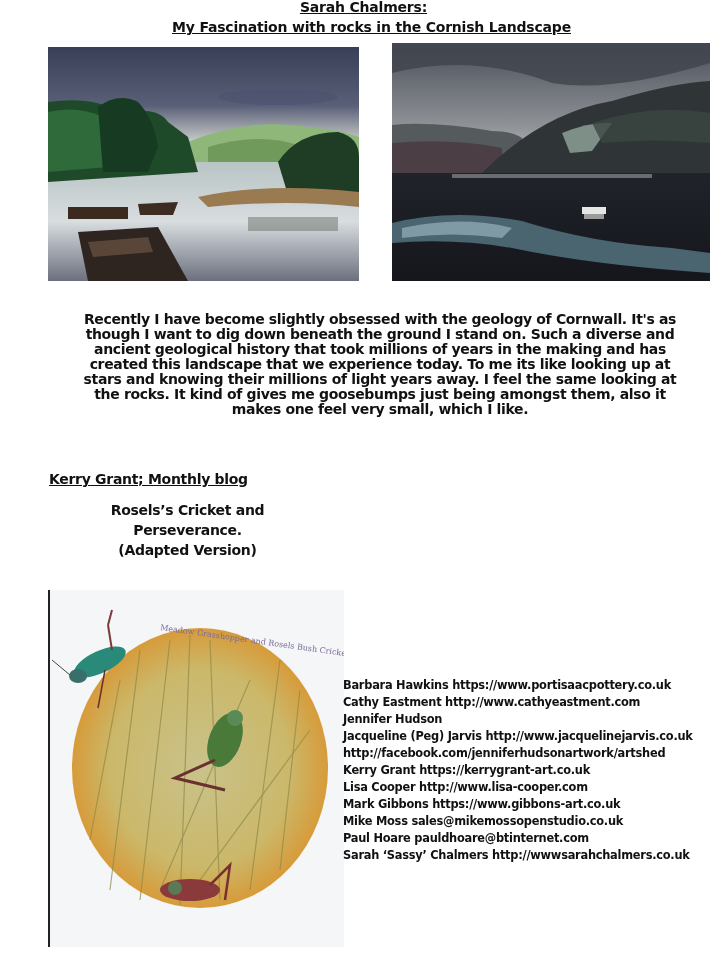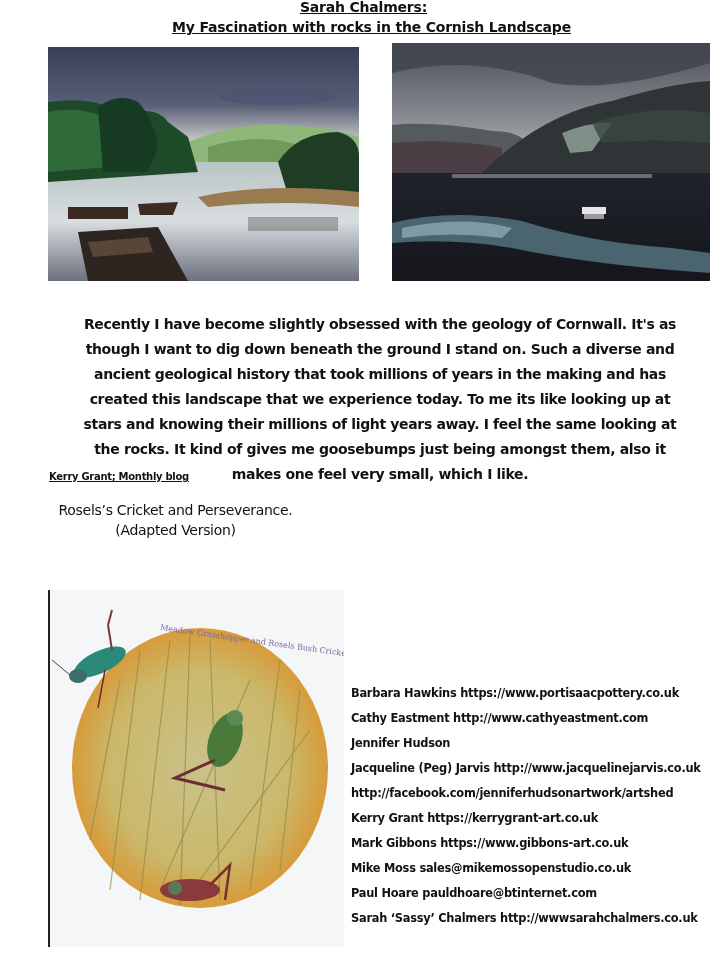--- a/index.html
+++ b/index.html
@@ -12,35 +12,35 @@
     .title {
       left: 0; width: 727px; text-align: center;
       font-weight: bold; font-size: 14px; text-decoration: underline;
       letter-spacing: -0.2px; line-height: 19px;
     }
     .img { overflow: hidden; }
     .img svg { display: block; width: 100%; height: 100%; }
     .intro {
       left: 80px; width: 600px; top: 312px;
       text-align: center; font-weight: bold; font-size: 14px;
-      line-height: 25px; letter-spacing: -0.35px;
+      line-height: 15px; letter-spacing: -0.35px;
     }
     .blog-heading {
-      left: 49px; top: 471px; font-weight: bold; font-size: 10px;
+      left: 49px; top: 471px; font-weight: bold; font-size: 14px;
       text-decoration: underline; letter-spacing: -0.3px;
     }
     .story-title {
-      left: 48px; top: 500px; width: 255px; text-align: center;
-      font-weight: normal; font-size: 14px; line-height: 20px; letter-spacing: -0.3px;
+      left: 60px; top: 500px; width: 255px; text-align: center;
+      font-weight: bold; font-size: 14px; line-height: 20px; letter-spacing: -0.3px;
     }
     .artists {
       left: 343px; top: 677px; font-weight: bold; font-size: 11.4px;
       line-height: 16.95px; letter-spacing: -0.25px; white-space: nowrap;
     }
-    .artists div { margin: 8px; }
+    .artists div { margin: 0; }
   </style>
 </head>
 <body>
 
 <div class="abs title" style="top:-2px;">Sarah Chalmers:</div>
 <div class="abs title" style="top:18px;padding-left:8px;">My Fascination with rocks in the Cornish Landscape</div>
 
 <div class="abs img" style="left:48px; top:47px; width:311px; height:234px;" title="Watercolour of Cornish estuary with trees, green hills and water reflections">
   <svg viewBox="0 0 311 234" preserveAspectRatio="none">
     <defs>
@@ -156,17 +156,18 @@
   </svg>
 </div>
 
 <div class="abs artists">
   <div>Barbara Hawkins https://www.portisaacpottery.co.uk</div>
   <div>Cathy Eastment http://www.cathyeastment.com</div>
   <div>Jennifer Hudson</div>
   <div>Jacqueline (Peg) Jarvis http://www.jacquelinejarvis.co.uk</div>
   <div>http://facebook.com/jenniferhudsonartwork/artshed</div>
   <div>Kerry Grant https://kerrygrant-art.co.uk</div>
+  <div>Lisa Cooper http://www.lisa-cooper.com</div>
   <div>Mark Gibbons https://www.gibbons-art.co.uk</div>
   <div>Mike Moss sales@mikemossopenstudio.co.uk</div>
   <div>Paul Hoare pauldhoare@btinternet.com</div>
   <div>Sarah ‘Sassy’ Chalmers http://wwwsarahchalmers.co.uk</div>
 </div>
 
 </body></html>

